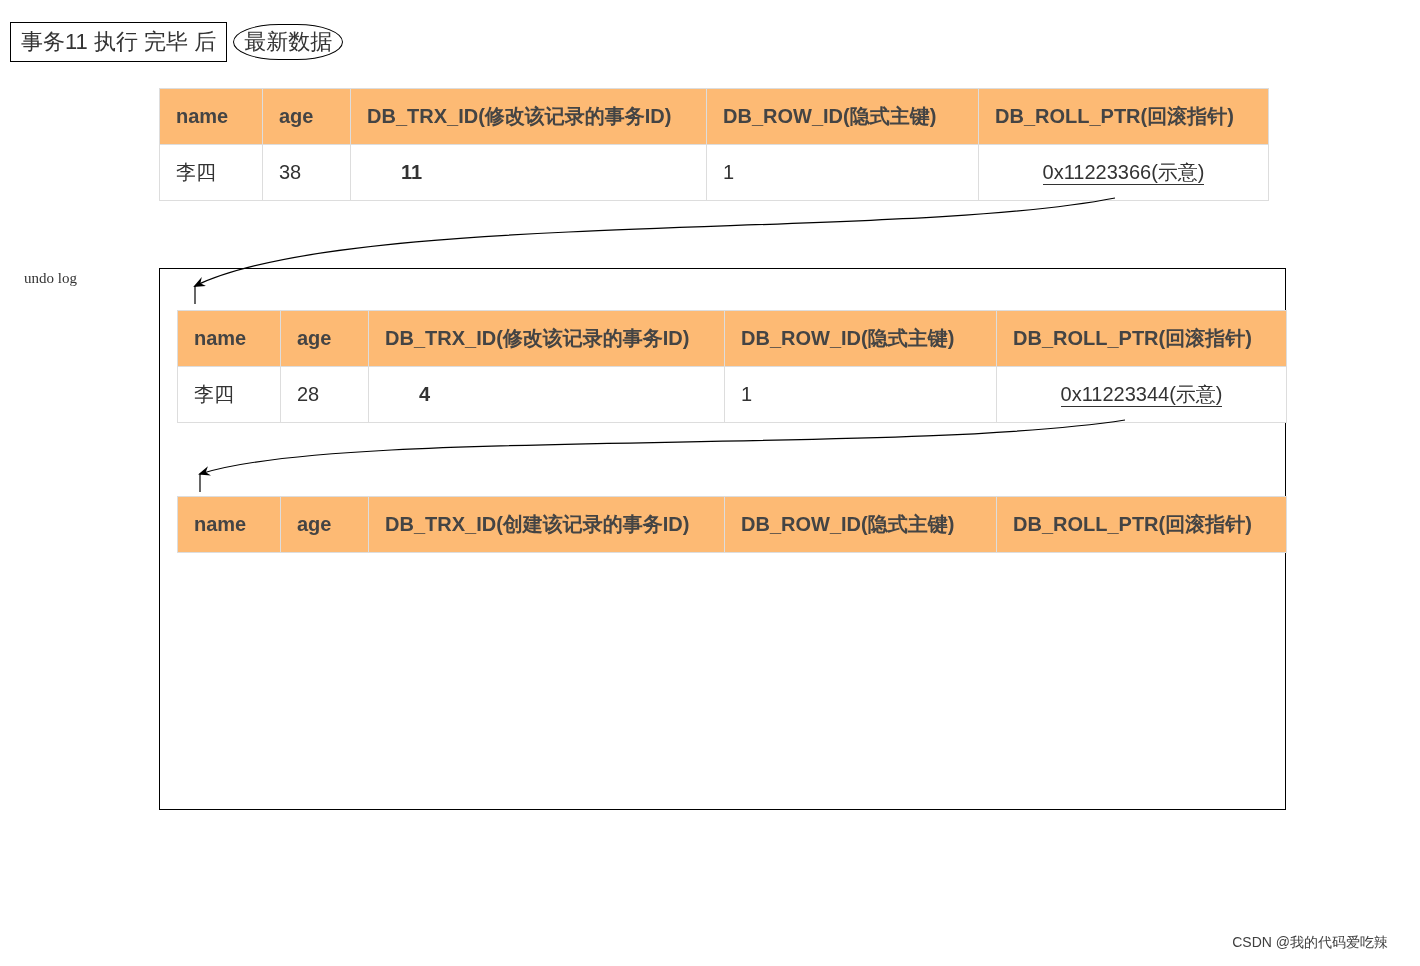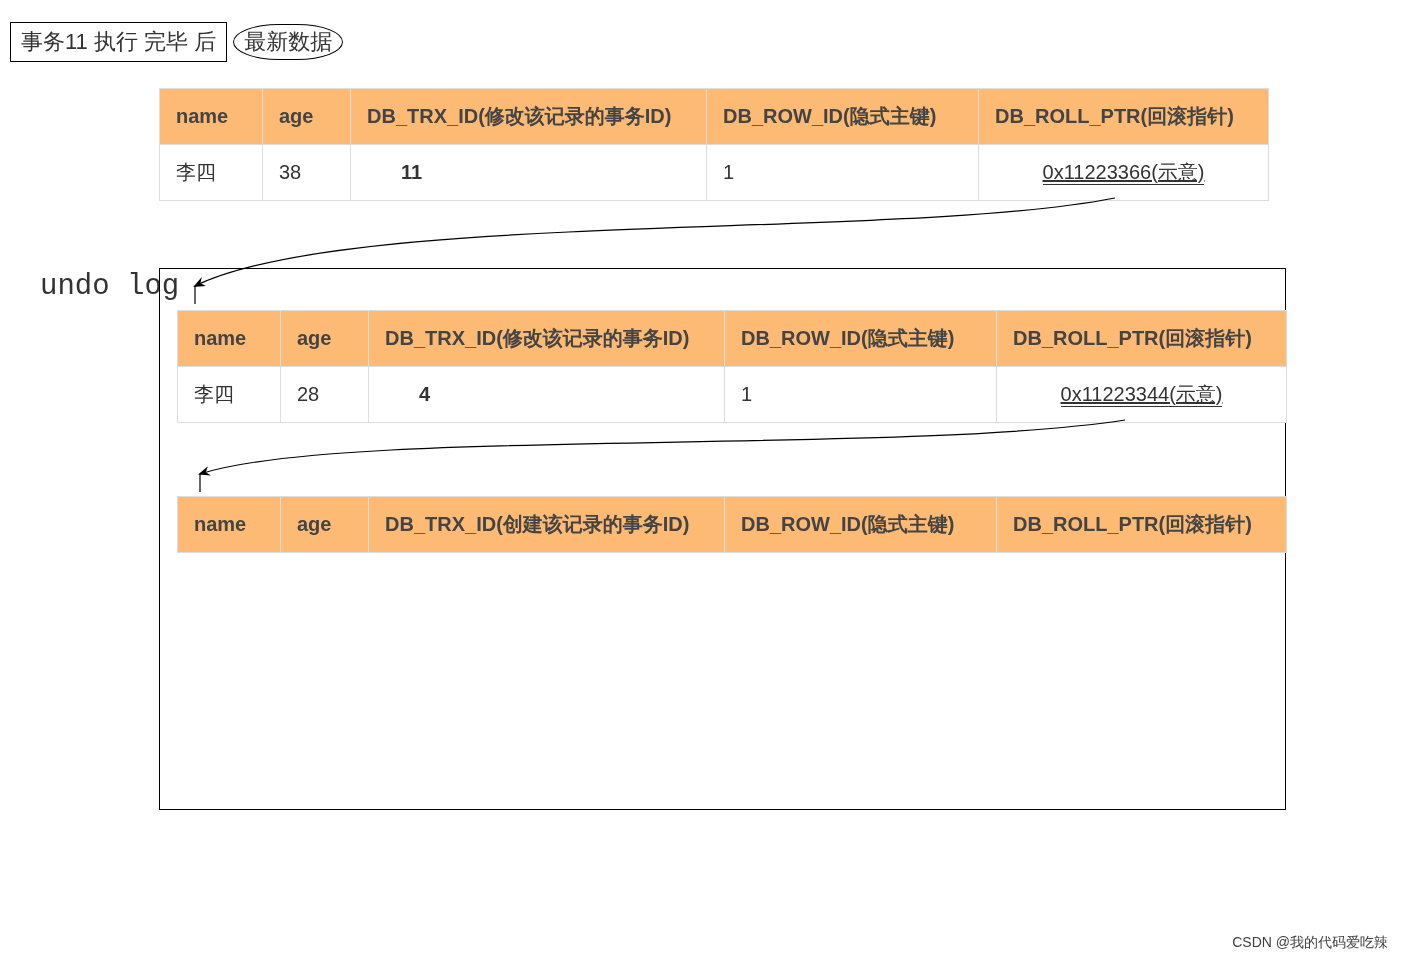--- a/index.html
+++ b/index.html
@@ -58,36 +58,36 @@
     font-family: "Microsoft YaHei", Arial, sans-serif;
     color: #333;
   }
   .col-name { width: 103px; }
   .col-age  { width: 88px; }
   .col-trx  { width: 356px; }
   .col-row  { width: 272px; }
   .col-roll { width: 290px; }
   .trx-val  { padding-left: 50px !important; font-family: SimSun, serif; font-weight: bold; }
   .roll-val { font-family: SimSun, serif; text-align: center !important; }
-  .roll-underline { border-bottom: 1px solid #333; padding-bottom: 1px; text-decoration: underline; }
+  .roll-underline { border-bottom: 1px solid #333; padding-bottom: 1px; }
   .table1 { position: absolute; top: 88px; left: 159px; width: 1110px; }
   .undo-box {
     position: absolute;
     top: 268px;
     left: 159px;
     width: 1125px;
     height: 540px;
     border: 1px solid #000;
   }
   .undo-label {
     position: absolute;
     top: 270px;
-    left: 40px;
-    font-family: Liberation Mono, monospace;
-    font-size: 29px;
+    left: 24px;
+    font-family: Liberation Serif, serif;
+    font-size: 15px;
   }
   .table2 { position: absolute; top: 310px; left: 177px; width: 1110px; }
   .table3 { position: absolute; top: 496px; left: 177px; width: 1110px; }
   svg.arrows {
     position: absolute;
     top: 0; left: 0;
     width: 1420px; height: 966px;
     pointer-events: none;
   }
   .watermark {

